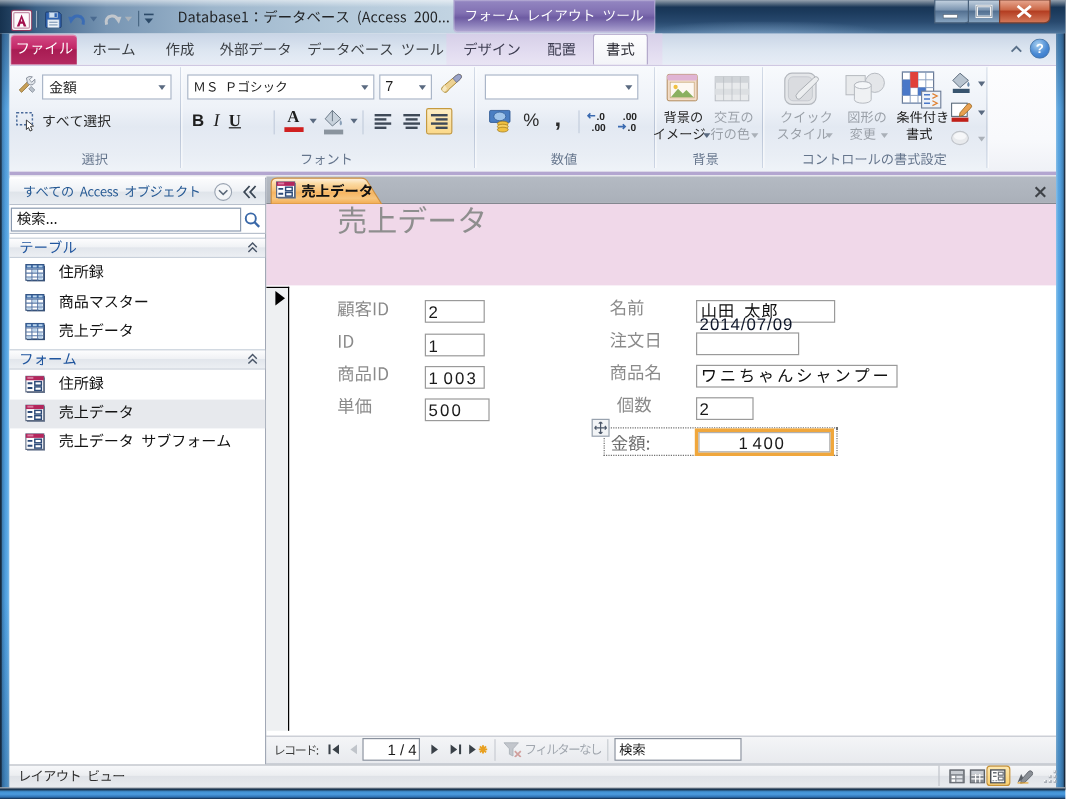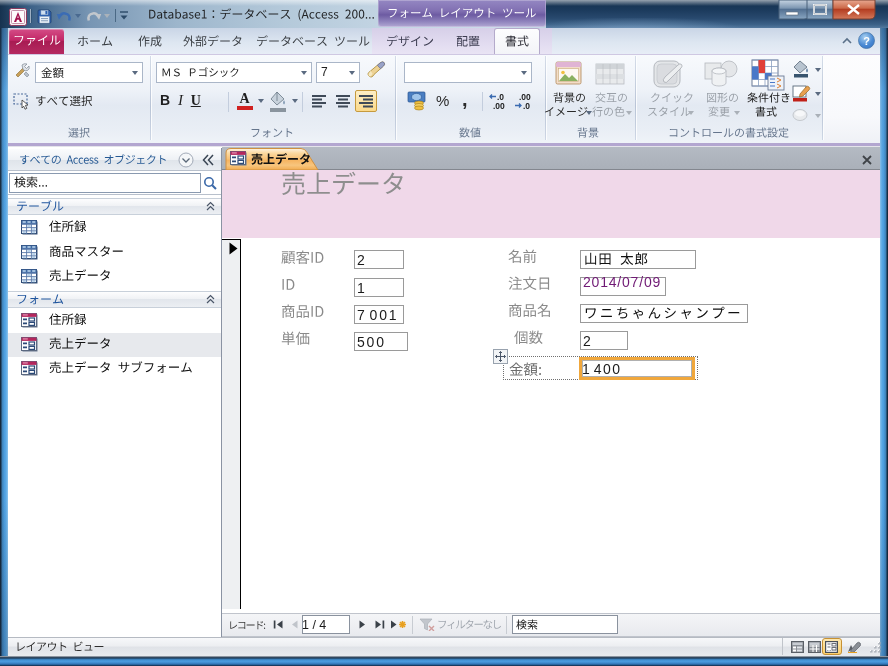--- a/index.html
+++ b/index.html
@@ -497,21 +497,21 @@
     <path fill="#8a8a8a" d="M1.6 4.5V13.9H2.7V5.5H5.2C5.1 6.8 4.6 7.5 2.7 7.8C2.9 8 3.2 8.4 3.3 8.6C5.4 8.1 6 7.2 6.2 5.5H8V6.9C8 7.8 8.2 8 9.2 8C9.4 8 10.5 8 10.7 8C11.5 8 11.8 7.7 11.9 6.6C11.6 6.5 11.2 6.4 11 6.2C11 7.1 10.9 7.2 10.6 7.2C10.4 7.2 9.5 7.2 9.4 7.2C9 7.2 8.9 7.2 8.9 6.9V5.5H12V12.6C12 12.8 11.9 12.9 11.7 12.9C11.4 12.9 10.5 12.9 9.6 12.9C9.7 13.2 9.9 13.6 9.9 13.9C11.1 13.9 11.9 13.9 12.4 13.7C12.9 13.6 13 13.2 13 12.6V4.5H9.9C10.2 4.1 10.5 3.5 10.8 3H13.5V2H7.8V0.6H6.6V2H1V3H3.8C4.1 3.4 4.3 4 4.5 4.5ZM5 3H9.5C9.3 3.5 9 4.1 8.8 4.5H5.7C5.5 4.1 5.2 3.5 5 3ZM5.5 9.6H9.1V11.5H5.5ZM4.6 8.8V13.3H5.5V12.4H10.1V8.8Z M18.9 2.2H24.7V5H18.9ZM17.8 1.2V6H25.8V1.2ZM15.7 7.6V13.9H16.7V13.1H19.8V13.8H20.9V7.6ZM16.7 12.1V8.6H19.8V12.1ZM22.5 7.6V13.9H23.5V13.1H26.8V13.8H27.9V7.6ZM23.5 12.1V8.6H26.8V12.1Z M30.5 12.8H31.8V2.1H30.5Z M34.7 12.8H37.4C40.6 12.8 42.4 10.8 42.4 7.4C42.4 4 40.6 2.1 37.4 2.1H34.7ZM36 11.7V3.2H37.3C39.8 3.2 41 4.7 41 7.4C41 10.1 39.8 11.7 37.3 11.7Z"></path>
   </svg>
 <svg style="position:absolute;left:281px;top:330.5px;overflow:visible" width="31" height="19">
     <path fill="#8a8a8a" d="M3.2 6.5H6.7V8.1H3.2ZM7.8 6.5H11.4V8.1H7.8ZM3.2 4.1H6.7V5.6H3.2ZM7.8 4.1H11.4V5.6H7.8ZM11.3 0.6C10.9 1.4 10.3 2.5 9.7 3.2H7.1L8 2.8C7.8 2.2 7.2 1.3 6.8 0.6L5.8 0.9C6.3 1.6 6.7 2.6 6.9 3.2H3.8L4.5 2.8C4.2 2.2 3.6 1.3 3 0.7L2.1 1.1C2.6 1.8 3.2 2.6 3.5 3.2H2.1V9H6.7V10.3H0.8V11.3H6.7V13.9H7.8V11.3H13.8V10.3H7.8V9H12.5V3.2H10.9C11.4 2.5 12 1.7 12.4 1Z M19.2 5.4V13.7H20.2V12.7H27.1V13.6H28.2V5.4H25.5V3H28.3V2H19V3H21.8V5.4ZM22.8 3H24.5V5.4H22.8ZM20.2 11.8V6.4H21.9V11.8ZM27.1 11.8H25.4V6.4H27.1ZM22.8 6.4H24.5V11.8H22.8ZM18.2 0.6C17.4 2.8 16.1 4.9 14.8 6.3C15 6.5 15.3 7.1 15.4 7.3C15.8 6.8 16.3 6.2 16.7 5.6V13.9H17.8V4C18.3 3 18.8 2 19.2 0.9Z"></path>
   </svg>
 <div class="abs" style="left:354px;top:250px;width:50px;height:19px;background:#fff;border:1px solid #9a9a9a;box-sizing:border-box"></div>
 <div class="abs" style="left:357px;top:252px;font-size:14px;color:#1a1a1a;letter-spacing:1.8px">2</div>
 <div class="abs" style="left:354px;top:278px;width:50px;height:19px;background:#fff;border:1px solid #9a9a9a;box-sizing:border-box"></div>
 <div class="abs" style="left:357px;top:280px;font-size:14px;color:#1a1a1a;letter-spacing:1.8px">1</div>
 <div class="abs" style="left:354px;top:305px;width:50px;height:19px;background:#fff;border:1px solid #9a9a9a;box-sizing:border-box"></div>
-<div class="abs" style="left:357px;top:307px;font-size:14px;color:#1a1a1a;letter-spacing:1.8px">7 001</div>
+<div class="abs" style="left:357px;top:307px;font-size:14px;color:#1a1a1a;letter-spacing:1.8px">1 003</div>
 <div class="abs" style="left:354px;top:332px;width:54px;height:19px;background:#fff;border:1px solid #9a9a9a;box-sizing:border-box"></div>
 <div class="abs" style="left:357px;top:334px;font-size:14px;color:#1a1a1a;letter-spacing:1.8px">500</div>
 <svg style="position:absolute;left:508px;top:249px;overflow:visible" width="31" height="19">
     <path fill="#8a8a8a" d="M5.4 0.5C4.6 2.1 2.9 4 0.6 5.3C0.8 5.5 1.2 5.9 1.3 6.1C2 5.7 2.6 5.3 3.2 4.8C4.2 5.5 5.2 6.4 5.9 7.2C4.2 8.5 2.3 9.4 0.5 10C0.7 10.2 1 10.6 1.1 10.9C2.3 10.6 3.5 10 4.7 9.3V13.9H5.8V13.3H11.8V13.9H12.9V7.7H6.9C8.6 6.3 10 4.5 10.9 2.4L10.2 2L10 2H5.8C6.1 1.6 6.4 1.2 6.7 0.8ZM11.8 12.3H5.8V8.7H11.8ZM5 3H9.4C8.8 4.3 7.8 5.4 6.8 6.4C6.1 5.7 5 4.8 4 4.1C4.4 3.7 4.7 3.4 5 3Z M23.3 5.3V11.3H24.3V5.3ZM26.2 4.9V12.6C26.2 12.8 26.1 12.8 25.9 12.8C25.7 12.8 24.9 12.8 24 12.8C24.1 13.1 24.3 13.6 24.4 13.9C25.5 13.9 26.2 13.8 26.7 13.7C27.1 13.5 27.3 13.2 27.3 12.6V4.9ZM25 0.5C24.7 1.2 24.1 2.2 23.6 2.9H19.3L20 2.6C19.7 2 19.1 1.2 18.5 0.6L17.5 0.9C18 1.5 18.6 2.3 18.9 2.9H15.3V3.9H28.2V2.9H24.9C25.3 2.3 25.7 1.6 26.1 0.9ZM20.4 8.4V9.9H17.2V8.4ZM20.4 7.5H17.2V6.1H20.4ZM16.2 5.2V13.8H17.2V10.7H20.4V12.7C20.4 12.8 20.4 12.9 20.2 12.9C20 12.9 19.3 12.9 18.6 12.9C18.7 13.2 18.9 13.6 19 13.9C19.9 13.9 20.6 13.8 21 13.7C21.4 13.5 21.5 13.2 21.5 12.7V5.2Z"></path>
   </svg>
 <svg style="position:absolute;left:508px;top:276px;overflow:visible" width="45" height="19">
     <path fill="#8a8a8a" d="M1.4 1.5C2.4 1.9 3.6 2.6 4.1 3.1L4.8 2.2C4.2 1.7 3 1.1 2 0.7ZM0.6 5.5C1.6 5.8 2.8 6.4 3.4 6.9L4 6C3.3 5.5 2.1 4.9 1.1 4.6ZM1.1 13 2 13.7C2.9 12.4 3.9 10.6 4.7 9L3.9 8.3C3 10 1.9 11.9 1.1 13ZM4.9 3.7V4.8H8.6V7.9H5.4V8.9H8.6V12.4H4.4V13.5H13.9V12.4H9.7V8.9H13.1V7.9H9.7V4.8H13.6V3.7H10.1L10.8 2.8C10.1 2.1 8.7 1.1 7.5 0.6L6.8 1.4C7.9 2 9.4 3 10 3.7Z M21.2 0.6V3H15.2V4.1H17.4C18.2 6.4 19.3 8.4 20.9 10C19.3 11.3 17.4 12.2 15.1 12.9C15.3 13.2 15.6 13.7 15.8 13.9C18.1 13.2 20.1 12.2 21.7 10.8C23.3 12.2 25.3 13.3 27.7 13.9C27.9 13.6 28.2 13.1 28.5 12.9C26.1 12.3 24.2 11.3 22.6 10C24.1 8.4 25.2 6.5 26.1 4.1H28.3V3H22.3V0.6ZM21.7 9.2C20.3 7.8 19.3 6.1 18.6 4.1H24.8C24.1 6.2 23.1 7.8 21.7 9.2Z M32.7 7.7H39.9V11.7H32.7ZM32.7 6.6V2.7H39.9V6.6ZM31.6 1.6V13.8H32.7V12.8H39.9V13.7H41.1V1.6Z"></path>
   </svg>
 <svg style="position:absolute;left:508px;top:303px;overflow:visible" width="45" height="19">
     <path fill="#8a8a8a" d="M1.6 4.5V13.9H2.7V5.5H5.2C5.1 6.8 4.6 7.5 2.7 7.8C2.9 8 3.2 8.4 3.3 8.6C5.4 8.1 6 7.2 6.2 5.5H8V6.9C8 7.8 8.2 8 9.2 8C9.4 8 10.5 8 10.7 8C11.5 8 11.8 7.7 11.9 6.6C11.6 6.5 11.2 6.4 11 6.2C11 7.1 10.9 7.2 10.6 7.2C10.4 7.2 9.5 7.2 9.4 7.2C9 7.2 8.9 7.2 8.9 6.9V5.5H12V12.6C12 12.8 11.9 12.9 11.7 12.9C11.4 12.9 10.5 12.9 9.6 12.9C9.7 13.2 9.9 13.6 9.9 13.9C11.1 13.9 11.9 13.9 12.4 13.7C12.9 13.6 13 13.2 13 12.6V4.5H9.9C10.2 4.1 10.5 3.5 10.8 3H13.5V2H7.8V0.6H6.6V2H1V3H3.8C4.1 3.4 4.3 4 4.5 4.5ZM5 3H9.5C9.3 3.5 9 4.1 8.8 4.5H5.7C5.5 4.1 5.2 3.5 5 3ZM5.5 9.6H9.1V11.5H5.5ZM4.6 8.8V13.3H5.5V12.4H10.1V8.8Z M18.9 2.2H24.7V5H18.9ZM17.8 1.2V6H25.8V1.2ZM15.7 7.6V13.9H16.7V13.1H19.8V13.8H20.9V7.6ZM16.7 12.1V8.6H19.8V12.1ZM22.5 7.6V13.9H23.5V13.1H26.8V13.8H27.9V7.6ZM23.5 12.1V8.6H26.8V12.1Z M34.4 0.5C33.6 2.1 31.9 4 29.6 5.3C29.8 5.5 30.2 5.9 30.3 6.1C31 5.7 31.6 5.3 32.2 4.8C33.2 5.5 34.2 6.4 34.9 7.2C33.2 8.5 31.3 9.4 29.5 10C29.7 10.2 30 10.6 30.1 10.9C31.3 10.6 32.5 10 33.7 9.3V13.9H34.8V13.3H40.8V13.9H41.9V7.7H35.9C37.6 6.3 39 4.5 39.9 2.4L39.1 2L39 2H34.8C35.1 1.6 35.4 1.2 35.7 0.8ZM40.8 12.3H34.8V8.7H40.8ZM34 3H38.4C37.8 4.3 36.8 5.4 35.8 6.4C35.1 5.7 34 4.8 33 4.1C33.4 3.7 33.7 3.4 34 3Z"></path>
@@ -520,48 +520,48 @@
     <path fill="#8a8a8a" d="M8 7.8H10.5V10H8ZM5 1.4V13.9H6V13.1H12.4V13.8H13.4V1.4ZM6 12.1V2.4H12.4V12.1ZM7.2 7V10.9H11.3V7H9.6V5.4H11.9V4.5H9.6V2.9H8.8V4.5H6.6V5.4H8.8V7ZM3.5 0.7C2.7 2.8 1.6 5 0.2 6.5C0.4 6.7 0.7 7.3 0.8 7.6C1.3 7 1.8 6.4 2.2 5.6V13.9H3.3V3.8C3.7 2.9 4.1 1.9 4.5 0.9Z M20.9 0.9C20.6 1.4 20.1 2.3 19.7 2.8L20.5 3.1C20.9 2.7 21.4 1.9 21.8 1.3ZM15.7 1.3C16.1 1.9 16.5 2.7 16.6 3.2L17.5 2.8C17.3 2.3 16.9 1.5 16.5 0.9ZM23.6 0.6C23.2 3.1 22.4 5.6 21.2 7.1C21.5 7.3 21.9 7.7 22.1 7.9C22.5 7.3 22.9 6.7 23.2 6C23.5 7.5 23.9 8.9 24.5 10.1C23.8 11.2 22.8 12 21.5 12.7C21.1 12.4 20.5 12 19.9 11.7C20.4 11 20.7 10.2 20.9 9.2H22.2V8.3H18.3L18.8 7.3L18.5 7.2H19.2V5.1C19.9 5.6 20.8 6.3 21.2 6.6L21.8 5.9C21.4 5.6 19.8 4.6 19.2 4.2V4.1H22.1V3.2H19.2V0.6H18.2V3.2H15.2V4.1H17.9C17.2 5.1 16 6 15 6.5C15.2 6.7 15.5 7 15.6 7.3C16.5 6.8 17.4 6 18.2 5.1V7.1L17.8 7.1L17.2 8.3H15.1V9.2H16.7C16.3 10 15.9 10.7 15.6 11.3L16.6 11.6L16.8 11.2C17.3 11.4 17.7 11.6 18.2 11.9C17.5 12.4 16.4 12.8 15.1 13C15.3 13.2 15.5 13.6 15.6 13.9C17.2 13.6 18.3 13.1 19.2 12.4C19.8 12.8 20.4 13.2 20.9 13.6L21.2 13.2C21.4 13.4 21.6 13.8 21.7 14C23.1 13.2 24.2 12.3 25.1 11.2C25.8 12.3 26.7 13.3 27.8 13.9C28 13.6 28.3 13.2 28.6 13C27.4 12.4 26.5 11.4 25.7 10.1C26.6 8.6 27.2 6.6 27.5 4.3H28.4V3.2H24.2C24.4 2.4 24.6 1.6 24.7 0.7ZM17.8 9.2H19.9C19.7 10 19.4 10.7 19 11.2C18.4 10.9 17.8 10.6 17.2 10.4ZM23.9 4.3H26.4C26.1 6.1 25.8 7.6 25.1 8.9C24.5 7.6 24.1 6 23.9 4.3Z"></path>
   </svg>
 <svg style="position:absolute;left:509px;top:361.5px;overflow:visible" width="35" height="19">
     <path fill="#6e6e6e" d="M2.9 9.6C3.5 10.4 4.1 11.6 4.3 12.3L5.2 11.9C5 11.2 4.4 10.1 3.8 9.3ZM10.5 9.2C10.2 10 9.5 11.2 9 11.9L9.8 12.3C10.3 11.6 11 10.6 11.6 9.6ZM1.1 12.5V13.5H13.5V12.5H7.8V8.9H12.8V7.9H7.8V6H10.9V5.1C11.7 5.7 12.5 6.2 13.3 6.6C13.5 6.3 13.8 5.9 14 5.6C11.7 4.6 9.2 2.7 7.7 0.6H6.6C5.5 2.4 3 4.5 0.5 5.8C0.8 6 1.1 6.4 1.2 6.7C2 6.2 2.9 5.7 3.6 5.1V6H6.6V7.9H1.7V8.9H6.6V12.5ZM7.2 1.6C8 2.8 9.4 4 10.8 5H3.8C5.2 3.9 6.4 2.7 7.2 1.6Z M23 6.7H26.8V8.1H23ZM23 8.9H26.8V10.3H23ZM23 4.5H26.8V5.8H23ZM23.2 11.4C22.7 12.1 21.5 12.8 20.4 13.2C20.7 13.4 21 13.7 21.1 13.9C22.2 13.5 23.4 12.7 24.2 12ZM25.4 12C26.2 12.6 27.3 13.4 27.8 13.9L28.7 13.4C28.1 12.8 27 12 26.2 11.5ZM19.5 5C19.3 5.6 18.9 6.1 18.5 6.5L17.2 5.6L17.6 5ZM17.6 3.1C17 4.4 16 5.6 14.9 6.4C15.1 6.5 15.5 6.9 15.6 7C16 6.8 16.3 6.5 16.6 6.2L17.9 7.2C17 8.1 15.9 8.8 14.8 9.2C15 9.4 15.3 9.7 15.4 10L16.1 9.6V13.7H17.1V13H20.4V9.2L20.8 9.6L21.5 8.8C21 8.3 20.2 7.7 19.3 7.1C19.9 6.3 20.4 5.5 20.7 4.5L20.1 4.2L19.9 4.2H18.1C18.2 3.9 18.4 3.7 18.5 3.4ZM15.3 1.9V4H16.2V2.8H20.4V4H21.3V1.9H18.8V0.6H17.8V1.9ZM17.1 10H19.5V12.1H17.1ZM17.1 9.2H17C17.6 8.8 18.1 8.3 18.7 7.8C19.3 8.3 19.9 8.7 20.4 9.2ZM22 3.6V11.2H27.9V3.6H25L25.4 2.2H28.2V1.3H21.5V2.2H24.2C24.2 2.7 24 3.2 23.9 3.6Z M31 7.1C31.5 7.1 32 6.7 32 6.1C32 5.5 31.5 5.1 31 5.1C30.5 5.1 30.1 5.5 30.1 6.1C30.1 6.7 30.5 7.1 31 7.1ZM31 12.9C31.5 12.9 32 12.5 32 11.9C32 11.3 31.5 10.9 31 10.9C30.5 10.9 30.1 11.3 30.1 11.9C30.1 12.5 30.5 12.9 31 12.9Z"></path>
   </svg>
 <div class="abs" style="left:580px;top:250px;width:116px;height:19px;background:#fff;border:1px solid #9a9a9a;box-sizing:border-box"></div>
 <svg style="position:absolute;left:584px;top:252px;overflow:visible" width="66" height="18">
     <path fill="#111" d="M11.1 3.8V10.7H7.2V0.8H6.2V10.7H2.4V3.8H1.4V12.8H2.4V11.7H11.1V12.7H12.1V3.8Z M15.6 1.5V12.8H16.6V12H25.5V12.8H26.5V1.5ZM16.6 11V7.2H20.5V11ZM25.5 11H21.5V7.2H25.5ZM16.6 6.2V2.5H20.5V6.2ZM25.5 6.2H21.5V2.5H25.5Z M41.3 9.9C42.3 10.7 43.5 11.9 44 12.6L44.9 11.9C44.3 11.2 43.1 10.1 42.2 9.3ZM42.3 0.6C42.2 1.6 42.3 2.8 42.1 4.1H37V5.2H42C41.5 7.8 40.2 10.6 36.6 12.1C36.9 12.3 37.2 12.7 37.4 13C41 11.3 42.4 8.5 42.9 5.7C44 9 45.7 11.7 48.5 13C48.7 12.7 49 12.3 49.2 12.1C46.5 10.9 44.8 8.3 43.8 5.2H48.9V4.1H43.2C43.3 2.8 43.3 1.6 43.3 0.6Z M52.8 5.5H56.1V6.9H52.8ZM52.8 4.6V3.2H56.1V4.6ZM54.6 8.7C54.9 9.2 55.2 9.7 55.5 10.2L52.8 10.9V7.9H57.1V2.2H55V0.6H54V2.2H51.9V11.1L50.9 11.3L51.2 12.4C52.5 12 54.4 11.5 56.1 11C56.3 11.5 56.5 11.9 56.7 12.3L57.6 11.8C57.2 10.9 56.2 9.4 55.4 8.3ZM58.2 1.4V13H59.1V2.4H61.9C61.5 3.4 60.8 4.9 60.2 6C61.7 7.2 62.1 8.2 62.1 9C62.2 9.5 62 9.9 61.7 10.1C61.5 10.2 61.3 10.2 61.1 10.3C60.8 10.3 60.4 10.3 59.9 10.2C60.1 10.5 60.2 11 60.2 11.2C60.6 11.3 61.1 11.3 61.5 11.2C61.9 11.2 62.2 11.1 62.4 10.9C63 10.6 63.2 10 63.2 9.2C63.2 8.2 62.8 7.1 61.3 5.9C62 4.7 62.7 3.1 63.3 1.8L62.6 1.4L62.4 1.4Z"></path>
   </svg>
 <div class="abs" style="left:580px;top:277px;width:86px;height:19px;background:#fff;border:1px solid #9a9a9a;box-sizing:border-box"></div>
-<div class="abs" style="left:583px;top:274px;font-size:14px;color:#701a75;letter-spacing:0.8px">2014/07/09</div>
+<div class="abs" style="left:583px;top:262px;font-size:14px;color:#0f172a;letter-spacing:0.8px">2014/07/09</div>
 <div class="abs" style="left:580px;top:304px;width:168px;height:19px;background:#fff;border:1px solid #9a9a9a;box-sizing:border-box"></div>
 <svg style="position:absolute;left:584px;top:306px;overflow:visible" width="161" height="18">
     <path fill="#111" d="M11.8 2.9 11 2.3C10.8 2.4 10.4 2.4 10.2 2.4C9.4 2.4 3.7 2.4 3.2 2.4C2.6 2.4 2.1 2.4 1.8 2.4C1.8 2.7 1.8 3 1.8 3.3C1.8 3.9 1.8 5.8 1.8 6.2C1.8 6.4 1.8 6.7 1.8 7H3C3 6.7 3 6.4 3 6.2C3 5.8 3 3.9 3 3.5C3.9 3.5 9.7 3.5 10.4 3.5C10.3 5.1 9.9 6.8 9.1 8C8 9.7 6.1 10.9 4.1 11.4L5 12.4C7.2 11.7 9.1 10.3 10.2 8.5C11.1 7 11.4 5.1 11.7 3.5C11.7 3.4 11.8 3 11.8 2.9Z M18.3 3.1V4.3C18.7 4.3 19.2 4.3 19.6 4.3C20.3 4.3 24.8 4.3 25.4 4.3C25.9 4.3 26.4 4.3 26.8 4.3V3.1C26.4 3.1 25.9 3.1 25.4 3.1C24.7 3.1 20.5 3.1 19.6 3.1C19.2 3.1 18.7 3.1 18.3 3.1ZM17.1 9.8V11.1C17.6 11 18.1 11 18.6 11C19.3 11 25.9 11 26.6 11C27 11 27.5 11 27.9 11.1V9.8C27.5 9.8 27.1 9.8 26.6 9.8C25.9 9.8 19.3 9.8 18.6 9.8C18.1 9.8 17.6 9.8 17.1 9.8Z M33.3 3 33.3 4.1C34.1 4.2 35 4.2 35.9 4.2H35.9C35.6 5.7 35 7.7 34.3 9L35.4 9.4C35.5 9.1 35.6 9 35.8 8.8C36.7 7.7 38.1 7.1 39.8 7.1C41.3 7.1 42.2 7.9 42.2 8.9C42.2 11.1 39.1 11.7 36 11.2L36.3 12.3C40.4 12.8 43.3 11.7 43.3 8.9C43.3 7.3 42 6.2 39.9 6.2C38.5 6.2 37.2 6.5 36.1 7.4C36.4 6.6 36.7 5.3 36.9 4.2C38.7 4.1 40.8 3.9 42.4 3.6L42.4 2.6C40.7 2.9 38.7 3.2 37.1 3.2L37.3 2.4C37.3 2.1 37.4 1.7 37.5 1.3L36.3 1.2C36.3 1.6 36.3 1.9 36.3 2.4L36.1 3.3H35.9C35.1 3.3 34 3.1 33.3 3Z M54.7 5.2 55.5 4.6C55.1 4.2 54.4 3.6 54 3.3L53.3 3.9C53.8 4.2 54.3 4.7 54.7 5.2ZM49.2 7.5 49.8 8.6C50.2 8.4 51 8 52 7.5L52.4 8.5C53 9.9 53.5 11.7 53.9 12.9L54.9 12.6C54.6 11.5 53.9 9.4 53.3 8.1L52.9 7.1C54.1 6.5 55.5 6 56.4 6C57.6 6 58 6.7 58 7.2C58 8 57.6 8.6 56.3 8.6C55.7 8.6 55.1 8.5 54.7 8.2L54.7 9.2C55.1 9.4 55.7 9.6 56.3 9.6C58.2 9.6 59 8.6 59 7.2C59 6.1 58.2 5 56.4 5C55.4 5 53.8 5.7 52.5 6.3L51.8 5C51.7 4.8 51.6 4.5 51.5 4.3L50.4 4.7C50.6 5 50.8 5.3 50.9 5.5C51.1 5.8 51.3 6.2 51.5 6.7C51 6.9 50.6 7.1 50.2 7.2C50 7.3 49.6 7.4 49.2 7.5Z M71 1.9 69.8 1.4C69.6 1.8 69.5 2.1 69.3 2.4C68.6 3.7 65.6 9.3 64.6 12L65.8 12.4C66 11.7 66.5 10.1 66.9 9.3C67.5 8.3 68.5 7.2 69.6 7.2C70.2 7.2 70.5 7.5 70.6 8.1C70.6 8.8 70.6 9.9 70.6 10.7C70.7 11.5 71.1 12.4 72.6 12.4C74.5 12.4 75.7 10.9 76.4 8.7L75.5 8C75.1 9.4 74.3 11.3 72.8 11.3C72.2 11.3 71.7 11 71.7 10.3C71.6 9.6 71.6 8.6 71.6 7.8C71.6 6.7 70.9 6.2 70 6.2C69.4 6.2 68.7 6.4 68 7C68.7 5.7 70 3.5 70.6 2.5C70.7 2.3 70.9 2 71 1.9Z M83.6 1.5 83 2.4C83.8 2.9 85.2 3.8 85.9 4.3L86.5 3.4C85.9 3 84.4 2 83.6 1.5ZM81.5 11.2 82.2 12.3C83.4 12 85.3 11.4 86.6 10.6C88.8 9.3 90.7 7.6 91.8 5.8L91.2 4.6C90.1 6.5 88.3 8.3 86.1 9.6C84.7 10.4 83 10.9 81.5 11.2ZM81.5 4.5 80.9 5.5C81.7 5.9 83.2 6.8 83.9 7.3L84.5 6.4C83.9 5.9 82.3 5 81.5 4.5Z M107.1 5.5 106.4 5C106.3 5.1 106.1 5.1 105.9 5.2C105.4 5.3 103.1 5.7 101.2 6.1L100.8 4.5C100.7 4.1 100.6 3.8 100.6 3.6L99.4 3.9C99.6 4.1 99.7 4.4 99.8 4.7L100.2 6.3L98.6 6.6C98.2 6.6 97.8 6.7 97.4 6.7L97.7 7.7L100.4 7.2L101.8 12.1C101.9 12.4 102 12.8 102 13.1L103.1 12.8C103.1 12.6 102.9 12.1 102.9 11.9C102.7 11.3 102 8.9 101.5 7L105.6 6.2C105.1 7 104.1 8.2 103.2 8.9L104.2 9.4C105.1 8.5 106.5 6.6 107.1 5.5Z M114.4 2 113.6 2.8C114.6 3.5 116.3 4.9 117 5.6L117.8 4.8C117.1 4 115.3 2.6 114.4 2ZM113.2 11 113.9 12.1C116.2 11.7 117.9 10.9 119.2 10C121.3 8.8 122.8 6.9 123.8 5.2L123.1 4.1C122.3 5.8 120.7 7.7 118.6 9.1C117.3 9.9 115.6 10.7 113.2 11Z M138.1 2.2C138.1 1.7 138.5 1.3 139 1.3C139.5 1.3 139.9 1.7 139.9 2.2C139.9 2.7 139.5 3.1 139 3.1C138.5 3.1 138.1 2.7 138.1 2.2ZM137.4 2.2C137.4 2.3 137.5 2.5 137.5 2.6L137.1 2.6C136.5 2.6 131.1 2.6 130.3 2.6C129.9 2.6 129.3 2.6 129 2.5V3.7C129.3 3.7 129.8 3.7 130.3 3.7C131.1 3.7 136.4 3.7 137.2 3.7C137 5 136.4 6.9 135.4 8.1C134.3 9.5 132.8 10.7 130.2 11.3L131.1 12.4C133.6 11.6 135.2 10.3 136.4 8.7C137.5 7.4 138.1 5.2 138.4 3.8L138.4 3.6C138.6 3.7 138.8 3.7 139 3.7C139.8 3.7 140.5 3 140.5 2.2C140.5 1.4 139.8 0.7 139 0.7C138.1 0.7 137.4 1.4 137.4 2.2Z M144.5 6V7.4C144.9 7.3 145.6 7.3 146.4 7.3C147.4 7.3 152.8 7.3 153.8 7.3C154.4 7.3 154.9 7.3 155.2 7.4V6C154.9 6.1 154.4 6.1 153.8 6.1C152.8 6.1 147.4 6.1 146.4 6.1C145.6 6.1 144.9 6.1 144.5 6Z"></path>
   </svg>
 <div class="abs" style="left:580px;top:331px;width:48px;height:19px;background:#fff;border:1px solid #9a9a9a;box-sizing:border-box"></div>
 <div class="abs" style="left:583px;top:333px;font-size:14px;color:#1a1a1a;letter-spacing:1.8px">2</div>
 <div class="abs" style="left:503px;top:356px;width:195px;height:24px;border:1px dotted #707070;box-sizing:border-box"></div>
 <div class="abs" style="left:493px;top:349px;width:15px;height:15px;background:#f2f4f6;border:1px solid #98a2ae;box-sizing:border-box"></div>
 <svg class="abs" style="left:495px;top:351px" width="11" height="11">
     <path d="M5.5 0.5 L5.5 10.5 M0.5 5.5 L10.5 5.5 M5.5 0.5 L4 2 M5.5 0.5 L7 2 M5.5 10.5 L4 9 M5.5 10.5 L7 9 M0.5 5.5 L2 4 M0.5 5.5 L2 7 M10.5 5.5 L9 4 M10.5 5.5 L9 7" stroke="#4a5668" stroke-width="1"></path>
   </svg>
 <div class="abs" style="left:579px;top:357px;width:116px;height:23px;background:#fff;border:3px solid #f0a73c;box-sizing:border-box"></div>
 <div class="abs" style="left:582px;top:360px;width:110px;height:17px;border:1px solid #b0b0b0;box-sizing:border-box"></div>
-<div class="abs" style="left:582px;top:361px;width:106px;text-align:left;font-size:14px;color:#1a1a1a;letter-spacing:1.4px">1 400</div>
+<div class="abs" style="left:582px;top:361px;width:106px;text-align:center;font-size:14px;color:#1a1a1a;letter-spacing:1.4px">1 400</div>
 <div class="abs" style="left:222px;top:613px;width:658px;height:24px;background:linear-gradient(180deg,#f4f5f7,#e8eaee);border-top:1px solid #c0c4cc;border-bottom:1px solid #c0c4cc;box-sizing:border-box"></div>
 <svg style="position:absolute;left:228px;top:619.5px;overflow:visible" width="38" height="14">
     <path fill="#3a3a3a" d="M2.2 8.5 2.8 9C3 8.9 3.1 8.8 3.2 8.8C5.7 8.1 7.8 6.8 9.1 5.2L8.6 4.5C7.4 6.1 5.1 7.5 3.1 7.9C3.1 7.4 3.1 3.2 3.1 2.3C3.1 2 3.2 1.6 3.2 1.4H2.2C2.3 1.6 2.3 2 2.3 2.3C2.3 3.2 2.3 7.4 2.3 8C2.3 8.2 2.3 8.3 2.2 8.5Z M10.4 7.5V8.4C10.7 8.4 11.1 8.3 11.5 8.3H16.4L16.4 8.9H17.3C17.3 8.7 17.2 8.3 17.2 7.9V2.8C17.2 2.5 17.3 2.2 17.3 2C17.1 2 16.8 2 16.5 2H11.6C11.3 2 10.9 2 10.5 1.9V2.8C10.8 2.8 11.2 2.8 11.6 2.8H16.4V7.5H11.5C11.1 7.5 10.7 7.5 10.4 7.5Z M18.6 4.5V5.5C18.9 5.4 19.5 5.4 20 5.4C20.8 5.4 24.8 5.4 25.5 5.4C26 5.4 26.4 5.4 26.6 5.5V4.5C26.4 4.5 26 4.5 25.5 4.5C24.8 4.5 20.8 4.5 20 4.5C19.5 4.5 18.9 4.5 18.6 4.5Z M33 1.6 32.4 1.9C32.7 2.3 33.1 2.9 33.3 3.4L33.9 3.1C33.6 2.6 33.2 2 33 1.6ZM34.2 1.1 33.6 1.4C34 1.8 34.3 2.3 34.6 2.9L35.1 2.6C34.9 2.1 34.4 1.5 34.2 1.1ZM29.5 8.1C29.5 8.4 29.4 8.9 29.4 9.2H30.4C30.3 8.9 30.3 8.4 30.3 8.1V4.8C31.4 5.1 33.1 5.8 34.2 6.4L34.6 5.5C33.5 5 31.6 4.3 30.3 3.9V2.2C30.3 1.9 30.3 1.5 30.4 1.2H29.4C29.4 1.5 29.5 2 29.5 2.2C29.5 3.1 29.5 7.5 29.5 8.1Z M36.6 4.9C37 4.9 37.2 4.6 37.2 4.2C37.2 3.8 37 3.5 36.6 3.5C36.2 3.5 35.9 3.8 35.9 4.2C35.9 4.6 36.2 4.9 36.6 4.9ZM36.6 8.9C37 8.9 37.2 8.7 37.2 8.2C37.2 7.8 37 7.5 36.6 7.5C36.2 7.5 35.9 7.8 35.9 8.2C35.9 8.7 36.2 8.9 36.6 8.9Z"></path>
   </svg>
 <svg class="abs" style="left:273px;top:620px" width="11" height="9">
     <path d="M1.6 0.5 L1.6 8.5" stroke="#3a4148" stroke-width="1.7"></path>
     <path d="M9.5 0.5 L4 4.5 L9.5 8.5 Z" fill="#3a4148"></path>
   </svg>
 <svg class="abs" style="left:290px;top:620px" width="9" height="9">
     <path d="M7.5 0.5 L2 4.5 L7.5 8.5 Z" fill="#c0c4ca"></path>
   </svg>
 <div class="abs" style="left:302px;top:615px;width:48px;height:19px;background:#fff;border:1px solid #8a929e;box-sizing:border-box"></div>
-<div class="abs" style="left:302px;top:618px;width:66px;font-size:12.5px;color:#1a1a1a">1 / 4</div>
+<div class="abs" style="left:302px;top:618px;width:66px;text-align:center;font-size:12.5px;color:#1a1a1a">1 / 4</div>
 <svg class="abs" style="left:358px;top:620px" width="9" height="9">
     <path d="M1.5 0.5 L7 4.5 L1.5 8.5 Z" fill="#3a4148"></path>
   </svg>
 <svg class="abs" style="left:374px;top:620px" width="11" height="9">
     <path d="M9.4 0.5 L9.4 8.5" stroke="#3a4148" stroke-width="1.7"></path>
     <path d="M1.5 0.5 L7 4.5 L1.5 8.5 Z" fill="#3a4148"></path>
   </svg>
 <svg class="abs" style="left:390px;top:620px" width="17" height="9">
     <path d="M1 0.5 L6.5 4.5 L1 8.5 Z" fill="#3a4148"></path>
     <g stroke="#e8a020" stroke-width="1.6">

